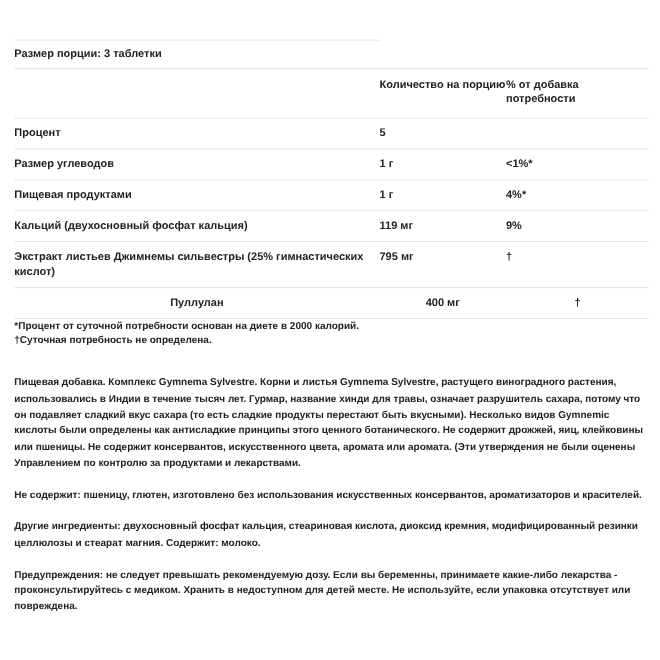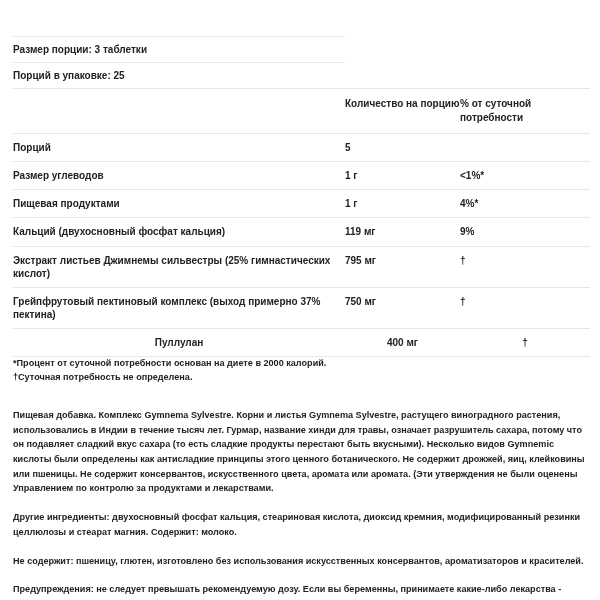--- a/index.html
+++ b/index.html
@@ -85,34 +85,29 @@
 
   <table class="facts">
     <tbody>
 
       <tr class="serving-row">
         <td class="col-name">Размер порции: 3 таблетки</td>
         <td class="col-amount blank-cell"></td>
         <td class="col-dv blank-cell"></td>
       </tr>
 
-      <tr class="serving-row">
-        <td class="col-name">Порций в упаковке: 25</td>
-        <td class="col-amount blank-cell"></td>
-        <td class="col-dv blank-cell"></td>
-      </tr>
 
       <tr class="header-row">
         <td class="col-name"></td>
         <td class="col-amount">Количество на порцию</td>
-        <td class="col-dv">% от суточной потребности</td>
+        <td class="col-dv">% от добавка потребности</td>
       </tr>
 
       <tr>
-        <td class="col-name">Порций</td>
+        <td class="col-name">Процент</td>
         <td class="col-amount">5</td>
         <td class="col-dv"></td>
       </tr>
       <tr>
         <td class="col-name">Размер углеводов</td>
         <td class="col-amount">1 г</td>
         <td class="col-dv">&lt;1%*</td>
       </tr>
       <tr>
         <td class="col-name">Пищевая продуктами</td>
@@ -122,39 +117,34 @@
       <tr>
         <td class="col-name">Кальций (двухосновный фосфат кальция)</td>
         <td class="col-amount">119 мг</td>
         <td class="col-dv">9%</td>
       </tr>
       <tr>
         <td class="col-name">Экстракт листьев Джимнемы сильвестры (25% гимнастических кислот)</td>
         <td class="col-amount">795 мг</td>
         <td class="col-dv">†</td>
       </tr>
-      <tr>
-        <td class="col-name">Грейпфрутовый пектиновый комплекс (выход примерно 37% пектина)</td>
-        <td class="col-amount">750 мг</td>
-        <td class="col-dv">†</td>
-      </tr>
       <tr class="last-row">
         <td class="col-name">Пуллулан</td>
         <td class="col-amount">400 мг</td>
         <td class="col-dv">†</td>
       </tr>
 
     </tbody>
   </table>
 
   <div class="footnotes">
     <div>*Процент от суточной потребности основан на диете в 2000 калорий.</div>
     <div>†Суточная потребность не определена.</div>
   </div>
 
   <div class="prose">
     <p>Пищевая добавка. Комплекс Gymnema Sylvestre. Корни и листья Gymnema Sylvestre, растущего виноградного растения, использовались в Индии в течение тысяч лет. Гурмар, название хинди для травы, означает разрушитель сахара, потому что он подавляет сладкий вкус сахара (то есть сладкие продукты перестают быть вкусными). Несколько видов Gymnemic кислоты были определены как антисладкие принципы этого ценного ботанического. Не содержит дрожжей, яиц, клейковины или пшеницы. Не содержит консервантов, искусственного цвета, аромата или аромата.  (Эти утверждения не были оценены Управлением по контролю за продуктами и лекарствами.</p>
+    <p>Не содержит: пшеницу, глютен, изготовлено без использования искусственных консервантов, ароматизаторов и красителей.</p>
     <p>Другие ингредиенты: двухосновный фосфат кальция, стеариновая кислота, диоксид кремния, модифицированный резинки целлюлозы и стеарат магния. Содержит: молоко.</p>
-    <p>Не содержит: пшеницу, глютен, изготовлено без использования искусственных консервантов, ароматизаторов и красителей.</p>
     <p>Предупреждения: не следует превышать рекомендуемую дозу. Если вы беременны, принимаете какие-либо лекарства - проконсультируйтесь с медиком. Хранить в недоступном для детей месте. Не используйте, если упаковка отсутствует или повреждена.</p>
   </div>
 
 </div>
 
 </body></html>

